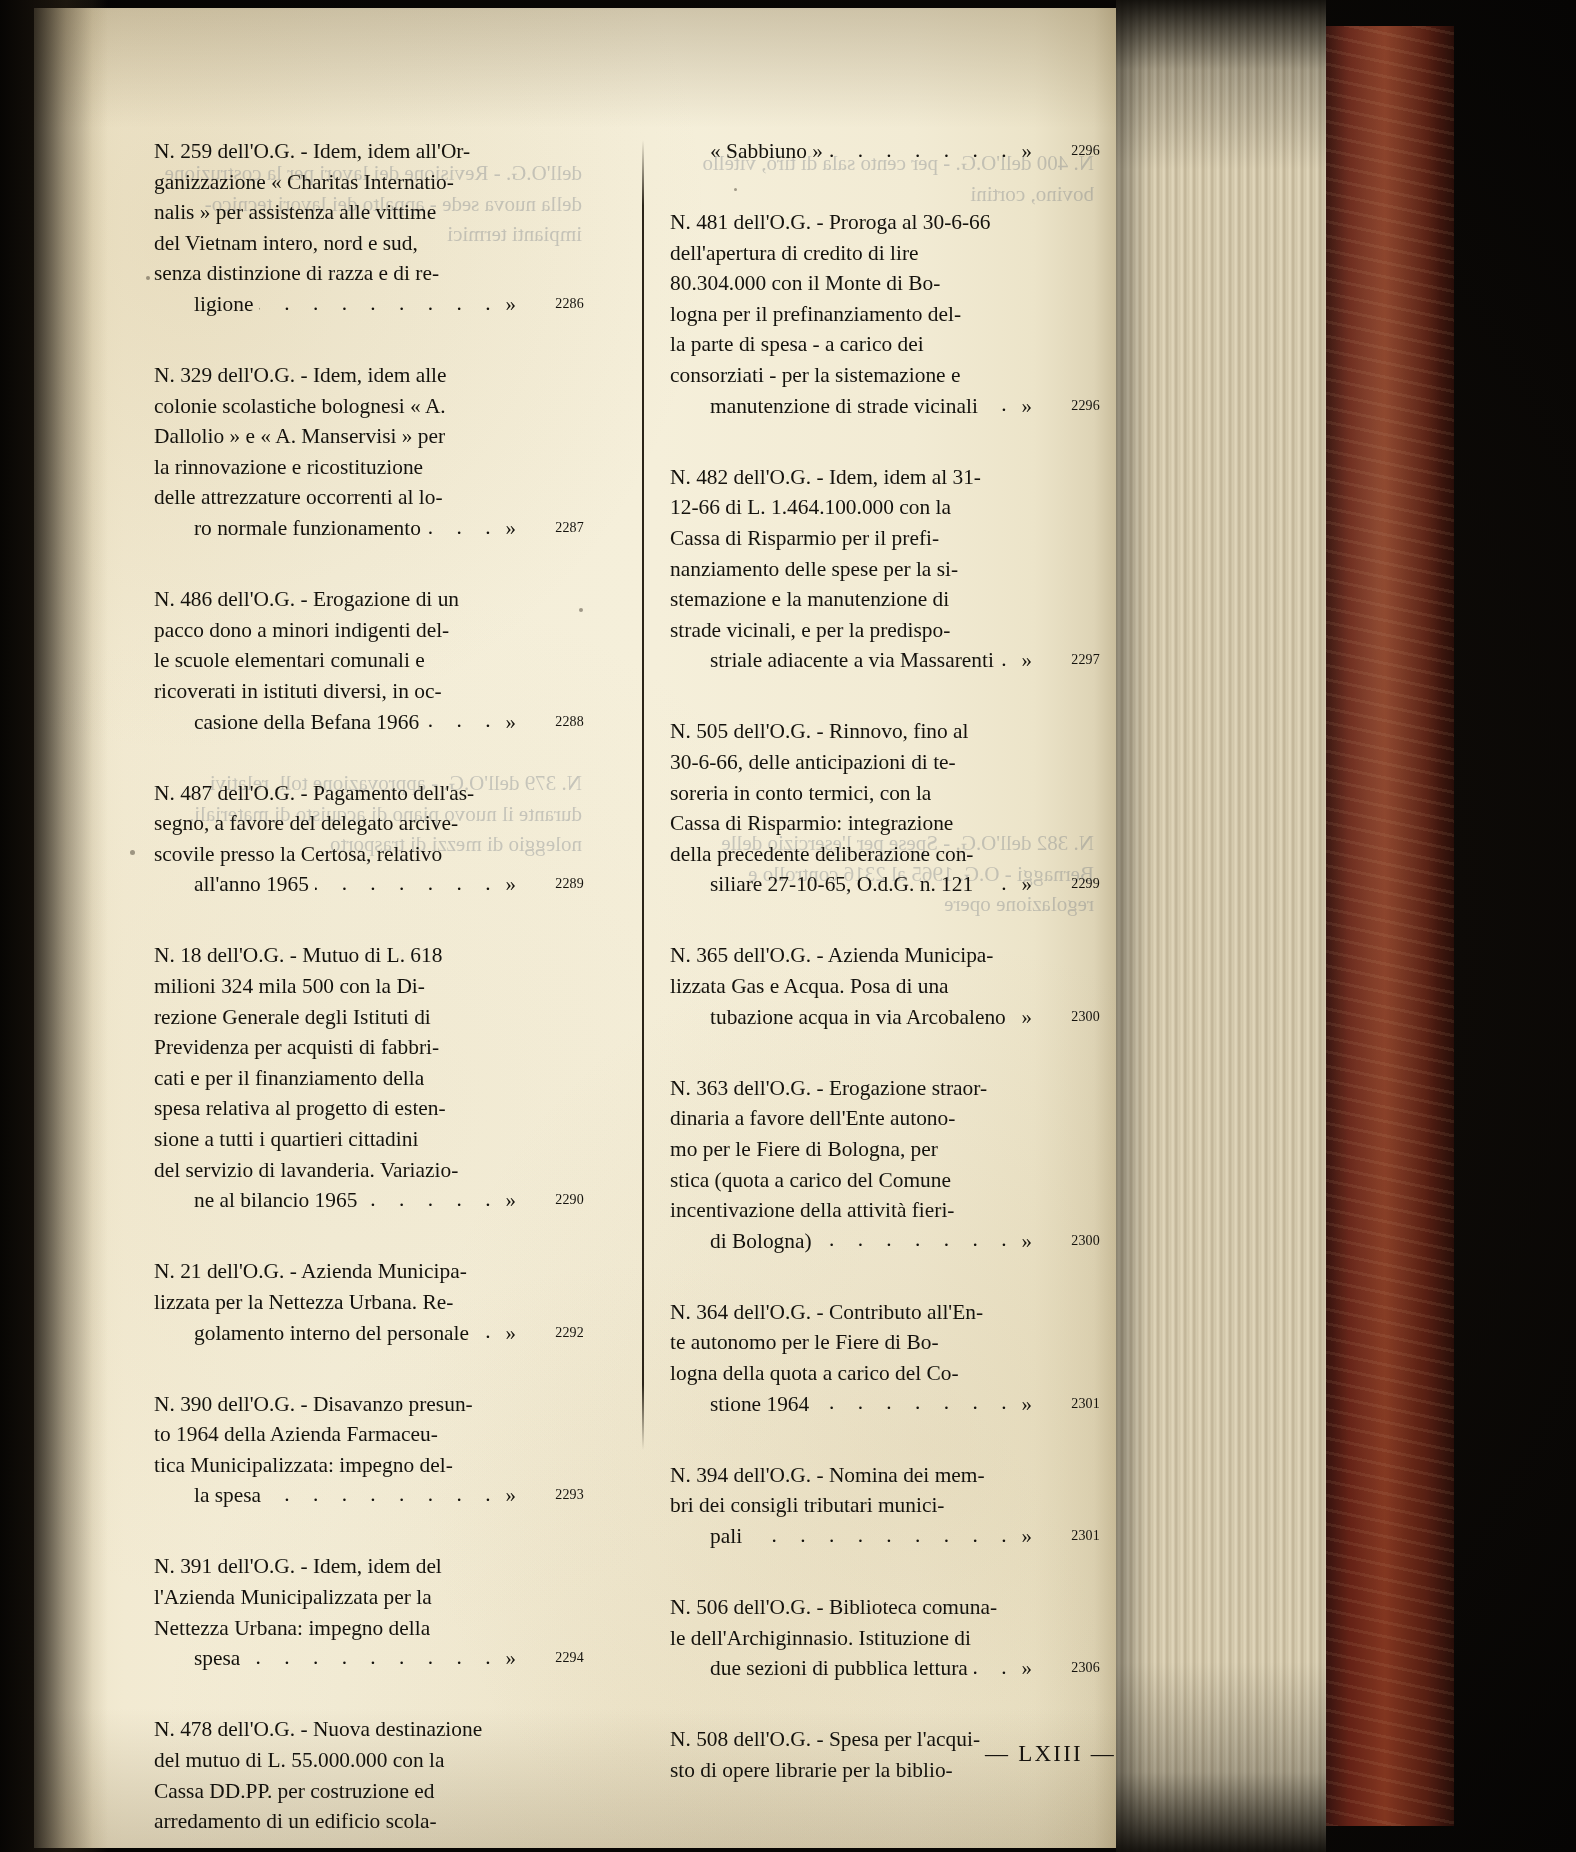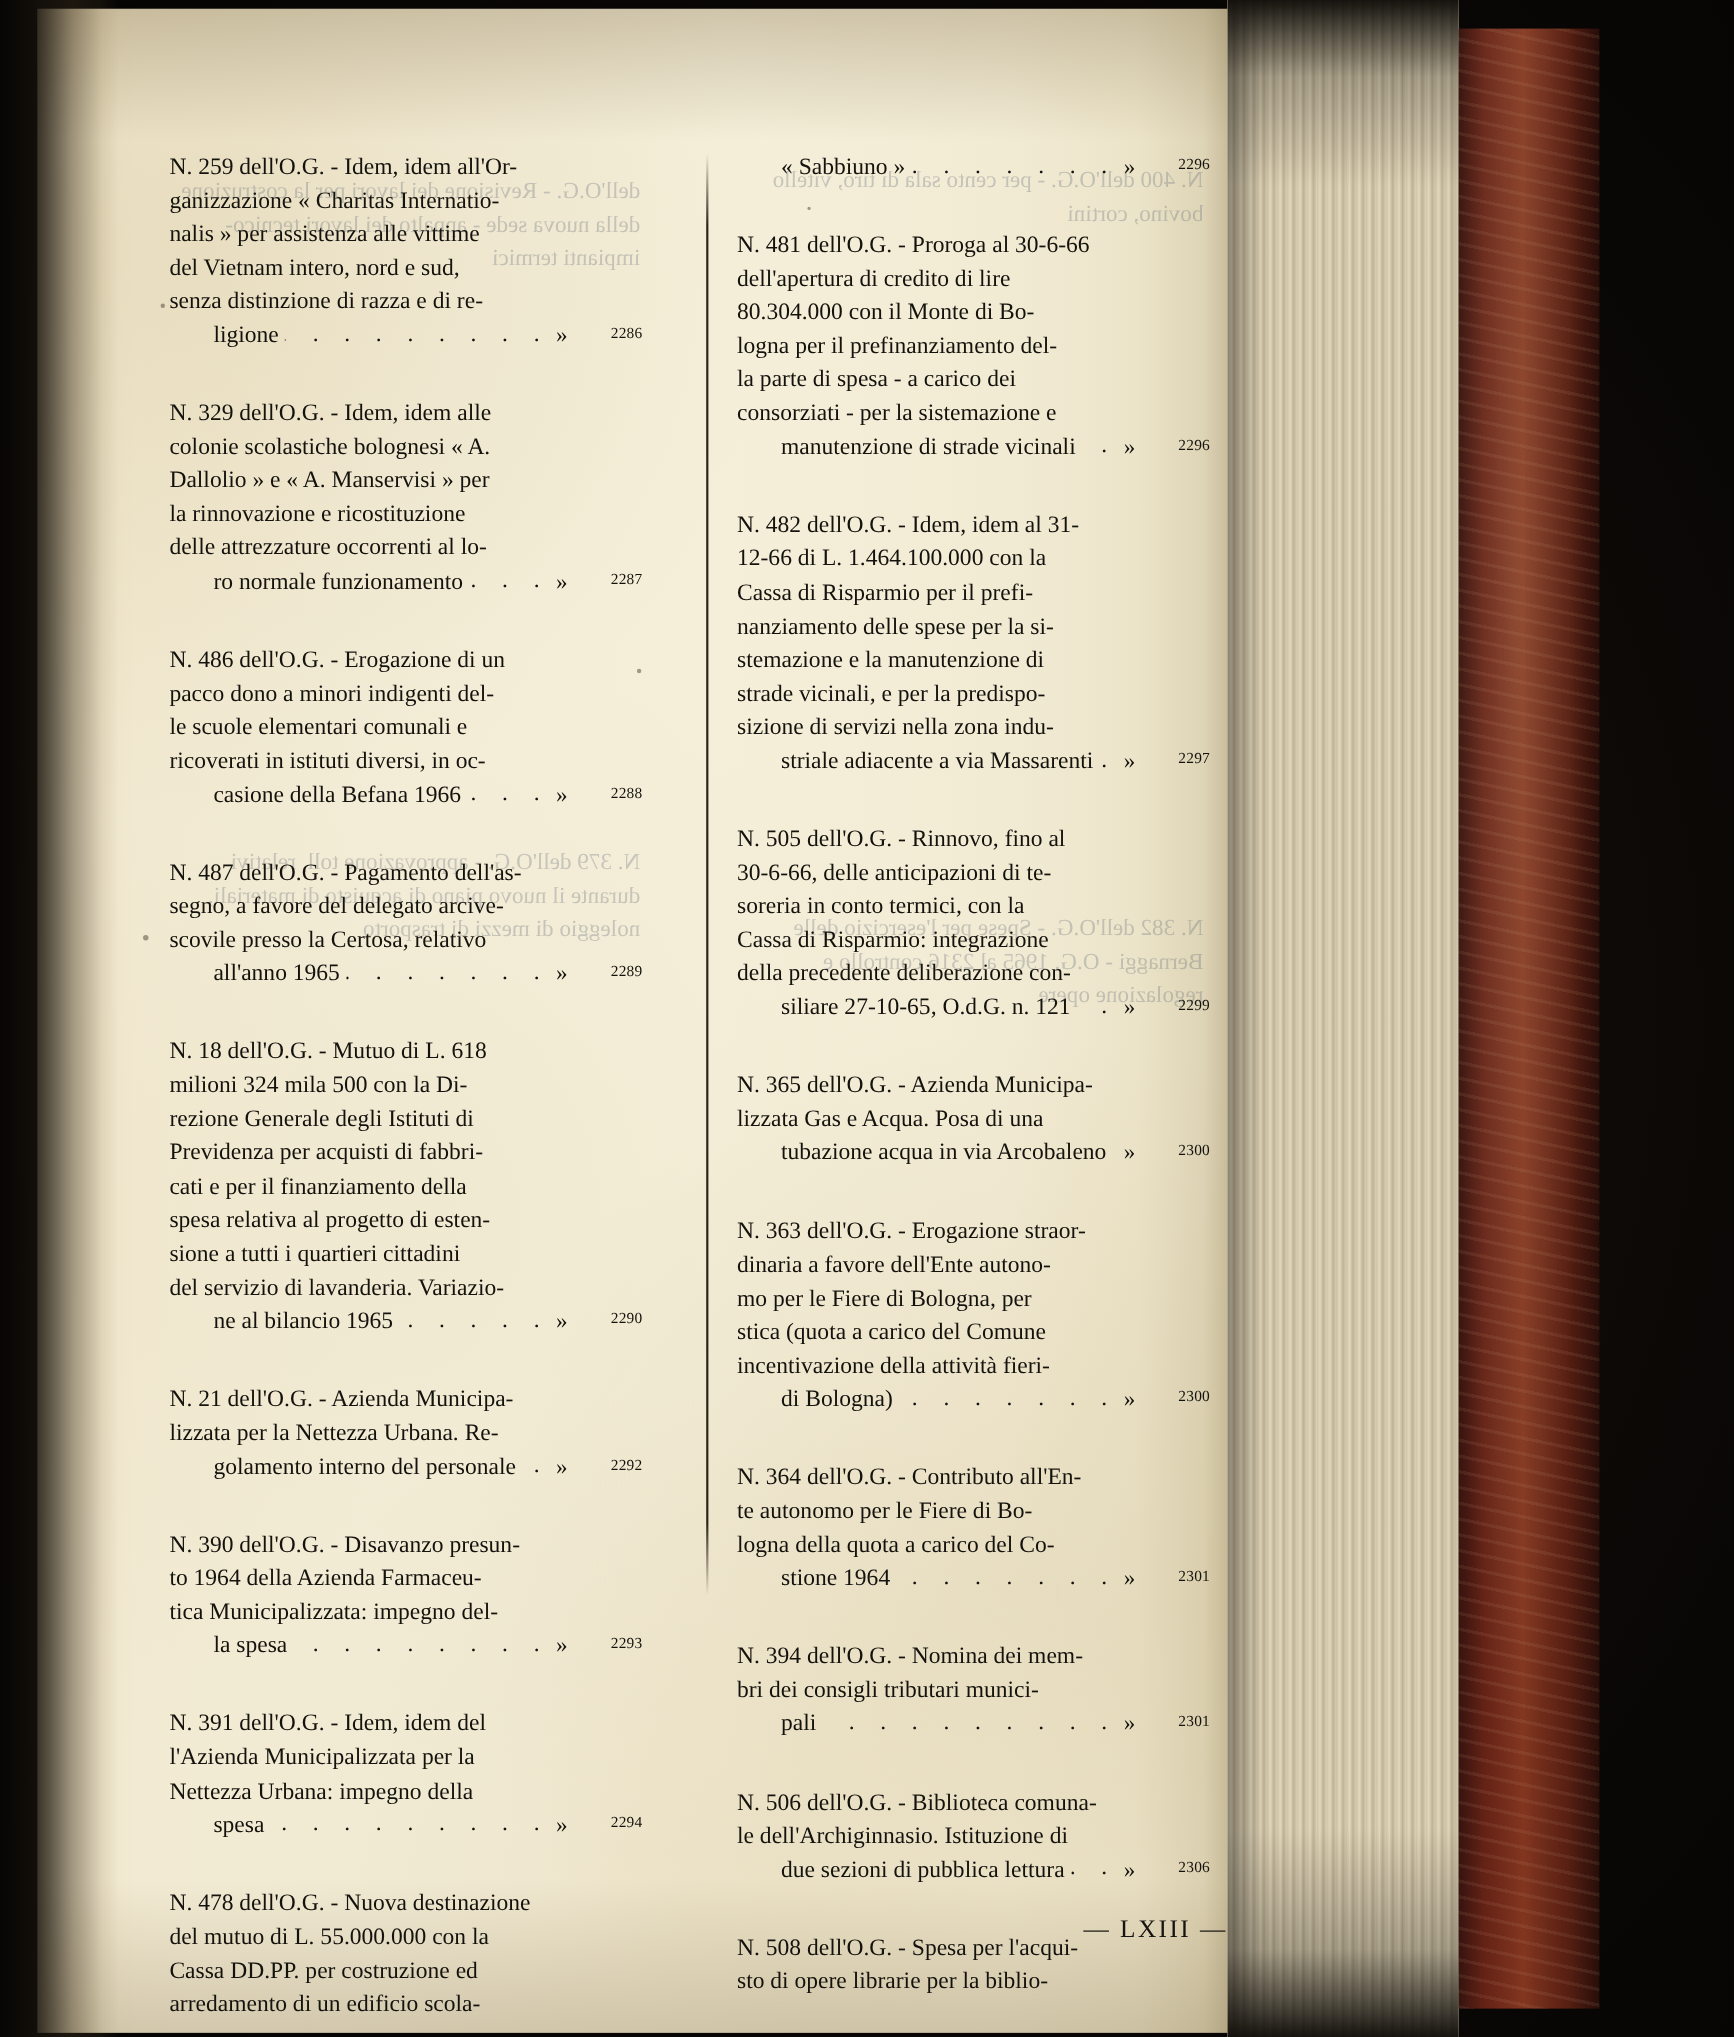--- a/index.html
+++ b/index.html
@@ -307,21 +307,20 @@
             <span class="guill">»</span>
             <span class="pgnum">2296</span>
           </div>
           <div class="entry" style="height: 20px;"></div>
           <div class="body"><span class="lead">N. 482 dell'O.G. - Idem, idem al 31-</span></div>
           <div class="body">12-66 di L. 1.464.100.000 con la</div>
           <div class="body">Cassa di Risparmio per il prefi-</div>
           <div class="body">nanziamento delle spese per la si-</div>
           <div class="body">stemazione e la manutenzione di</div>
           <div class="body">strade vicinali, e per la predispo-</div>
-          <div class="body">sizione di servizi nella zona indu-</div>
           <div class="tail">
             <span class="tailtext">striale adiacente a via Massarenti</span>
             <span class="dots"></span>
             <span class="guill">»</span>
             <span class="pgnum">2297</span>
           </div>
           <div class="entry" style="height: 20px;"></div>
           <div class="body"><span class="lead">N. 505 dell'O.G. - Rinnovo, fino al</span></div>
           <div class="body">30-6-66, delle anticipazioni di te-</div>
           <div class="body">soreria in conto termici, con la</div>

